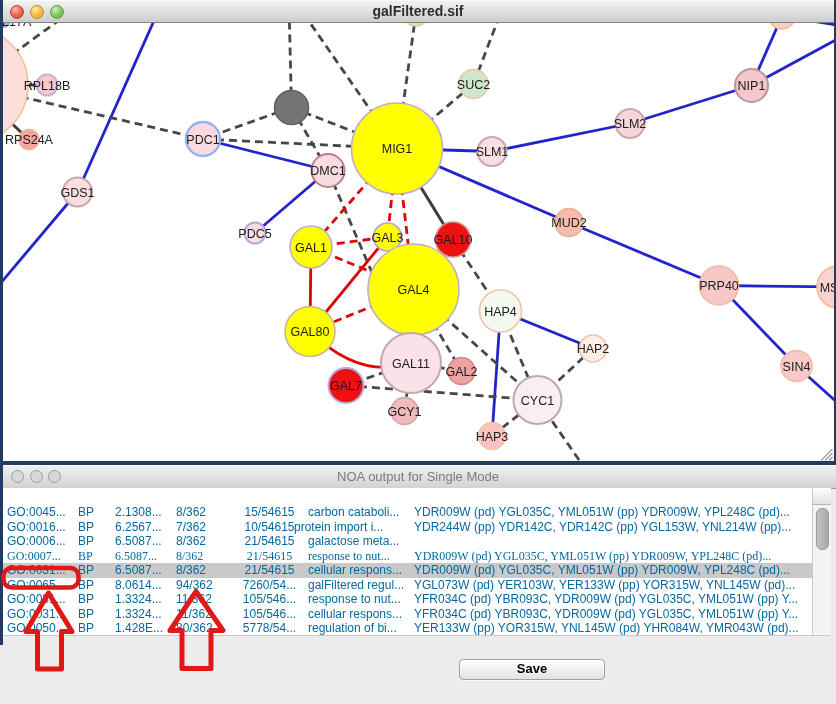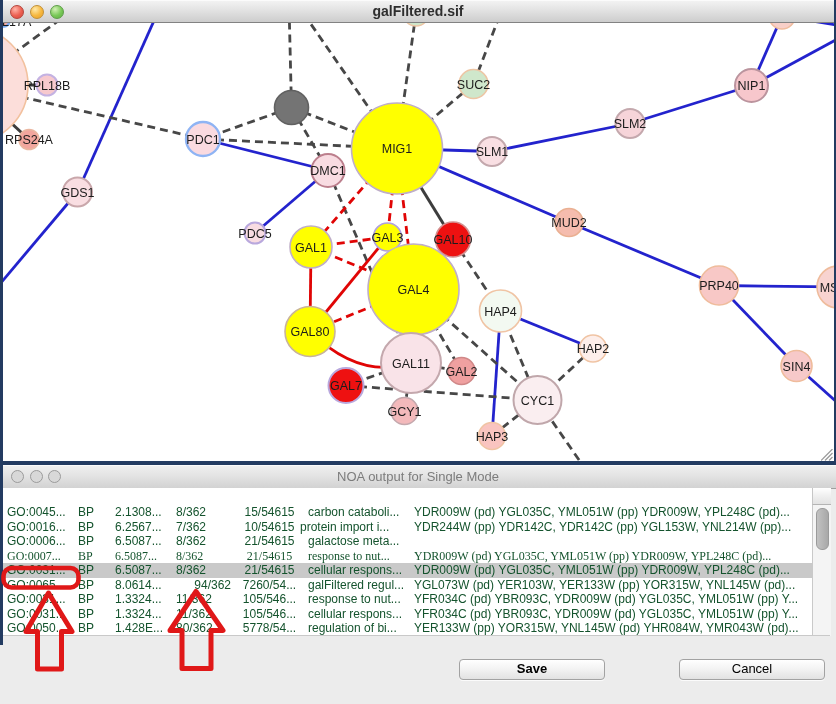--- a/index.html
+++ b/index.html
@@ -35,21 +35,21 @@
   
   #noa-table{left:2px;top:23px;width:828px;height:147px;background:#ffffff;}
   #tbl-header{position:absolute;left:0;top:0;width:810px;height:16px;
     background:linear-gradient(#ffffff,#efefef 50%,#e2e2e2);
     border-bottom:1px solid #b4b4b4;font-size:12px;color:#111;}
   .hcell{position:absolute;top:1px;height:14px;line-height:14px;text-align:center;
     border-right:1px solid #c6c6c6;overflow:hidden;white-space:nowrap;}
   #hdr-filler{position:absolute;left:810px;top:0;width:18px;height:16px;
     background:linear-gradient(#ffffff,#efefef 50%,#e2e2e2);border-bottom:1px solid #b4b4b4;border-left:1px solid #c6c6c6;}
   #tbl-body{position:absolute;left:0;top:17px;width:810px;height:130.5px;background:#fff;}
-  .trow{position:absolute;left:0;width:810px;height:14.5px;font-size:12px;color:#14532d;}
+  .trow{position:absolute;left:0;width:810px;height:14.5px;font-size:12px;color:#0369a1;}
   .trow.selected{background:#c9c9c9;}
   .tcell{position:absolute;top:0;height:14.5px;line-height:14.5px;overflow:hidden;white-space:nowrap;}
   #vscroll{position:absolute;left:810px;top:17px;width:18px;height:130.5px;background:#f4f4f4;border-left:1px solid #c9c9c9;}
   #vthumb{position:absolute;left:2.5px;top:3px;width:11px;height:40px;border-radius:6px;
     background:linear-gradient(90deg,#c2c2c2,#a8a8a8);border:1px solid #9a9a9a;}
   #tbl-bottom-line{position:absolute;left:2px;top:170px;width:828px;height:1px;background:#c9c9c9;}
   
   .mac-btn{position:absolute;height:19px;border:1px solid #a2a2a2;border-radius:4px;
     background:linear-gradient(#ffffff,#f2f2f2 50%,#e2e2e2);
     font-size:13px;color:#000;text-align:center;line-height:18px;
@@ -216,21 +216,21 @@
           <div class="tcell" style="left: 234px; width: 67px; text-align: center;">15/54615</div>
           <div class="tcell" style="left: 306px; width: 101px; text-align: left;">carbon cataboli...</div>
           <div class="tcell" style="left: 412px; width: 396px; text-align: left;">YDR009W (pd) YGL035C, YML051W (pp) YDR009W, YPL248C (pd)...</div>
         </div>
         <div class="trow" style="top: 14.5px;">
           <div class="tcell" style="left: 5px; width: 66px; text-align: left;">GO:0016...</div>
           <div class="tcell" style="left: 76px; width: 32px; text-align: left;">BP</div>
           <div class="tcell" style="left: 113px; width: 56px; text-align: left;">6.2567...</div>
           <div class="tcell" style="left: 174px; width: 55px; text-align: left;">7/362</div>
           <div class="tcell" style="left: 234px; width: 67px; text-align: center;">10/54615</div>
-          <div class="tcell" style="left: 298px; width: 101px; text-align: left;">protein import i...</div>
+          <div class="tcell" style="left: 292px; width: 101px; text-align: left;">protein import i...</div>
           <div class="tcell" style="left: 412px; width: 396px; text-align: left;">YDR244W (pp) YDR142C, YDR142C (pp) YGL153W, YNL214W (pp)...</div>
         </div>
         <div class="trow" style="top: 29px;">
           <div class="tcell" style="left: 5px; width: 66px; text-align: left;">GO:0006...</div>
           <div class="tcell" style="left: 76px; width: 32px; text-align: left;">BP</div>
           <div class="tcell" style="left: 113px; width: 56px; text-align: left;">6.5087...</div>
           <div class="tcell" style="left: 174px; width: 55px; text-align: left;">8/362</div>
           <div class="tcell" style="left: 234px; width: 67px; text-align: center;">21/54615</div>
           <div class="tcell" style="left: 306px; width: 101px; text-align: left;">galactose meta...</div>
         </div>
@@ -249,21 +249,21 @@
           <div class="tcell" style="left: 113px; width: 56px; text-align: left;">6.5087...</div>
           <div class="tcell" style="left: 174px; width: 55px; text-align: left;">8/362</div>
           <div class="tcell" style="left: 234px; width: 67px; text-align: center;">21/54615</div>
           <div class="tcell" style="left: 306px; width: 101px; text-align: left;">cellular respons...</div>
           <div class="tcell" style="left: 412px; width: 396px; text-align: left;">YDR009W (pd) YGL035C, YML051W (pp) YDR009W, YPL248C (pd)...</div>
         </div>
         <div class="trow" style="top: 72.5px;">
           <div class="tcell" style="left: 5px; width: 66px; text-align: left;">GO:0065...</div>
           <div class="tcell" style="left: 76px; width: 32px; text-align: left;">BP</div>
           <div class="tcell" style="left: 113px; width: 56px; text-align: left;">8.0614...</div>
-          <div class="tcell" style="left: 174px; width: 55px; text-align: right;">94/362</div>
+          <div class="tcell" style="left: 174px; width: 55px; text-align: left;">94/362</div>
           <div class="tcell" style="left: 234px; width: 67px; text-align: center;">7260/54...</div>
           <div class="tcell" style="left: 306px; width: 101px; text-align: left;">galFiltered regul...</div>
           <div class="tcell" style="left: 412px; width: 396px; text-align: left;">YGL073W (pd) YER103W, YER133W (pp) YOR315W, YNL145W (pd)...</div>
         </div>
         <div class="trow" style="top: 87px;">
           <div class="tcell" style="left: 5px; width: 66px; text-align: left;">GO:0031...</div>
           <div class="tcell" style="left: 76px; width: 32px; text-align: left;">BP</div>
           <div class="tcell" style="left: 113px; width: 56px; text-align: left;">1.3324...</div>
           <div class="tcell" style="left: 174px; width: 55px; text-align: left;">11/362</div>
           <div class="tcell" style="left: 234px; width: 67px; text-align: center;">105/546...</div>
@@ -288,21 +288,20 @@
           <div class="tcell" style="left: 306px; width: 101px; text-align: left;">regulation of bi...</div>
           <div class="tcell" style="left: 412px; width: 396px; text-align: left;">YER133W (pp) YOR315W, YNL145W (pd) YHR084W, YMR043W (pd)...</div>
         </div>
       </div>
     <div id="vscroll">
       <div id="vthumb"></div>
     </div>
   </div>
   <div class="abs" id="tbl-bottom-line"></div>
   <div class="mac-btn" id="save-btn">Save</div>
-  <div class="mac-btn" id="cancel-btn">Cancel</div>
 </div>
 
 <div class="abs navy" id="frame-left"></div>
 <div class="abs navy" id="frame-right"></div>
 <div class="abs navy" id="frame-bottom"></div>
 
 <svg class="abs" id="annot">
     <rect x="3.5" y="568" width="75" height="19.5" rx="8" fill="none" stroke="#e01818" stroke-width="4.6"></rect>
     <path d="M48.5,593 L72,631.5 L61.5,631.5 L61.5,669 L37.5,669 L37.5,631.5 L26,631.5 Z" fill="none" stroke="#e01818" stroke-width="5" stroke-linejoin="round"></path>
     <path d="M196,591.5 L223,630.5 L211,630.5 L211,668.5 L182,668.5 L182,630.5 L170,630.5 Z" fill="none" stroke="#e01818" stroke-width="5" stroke-linejoin="round"></path>

